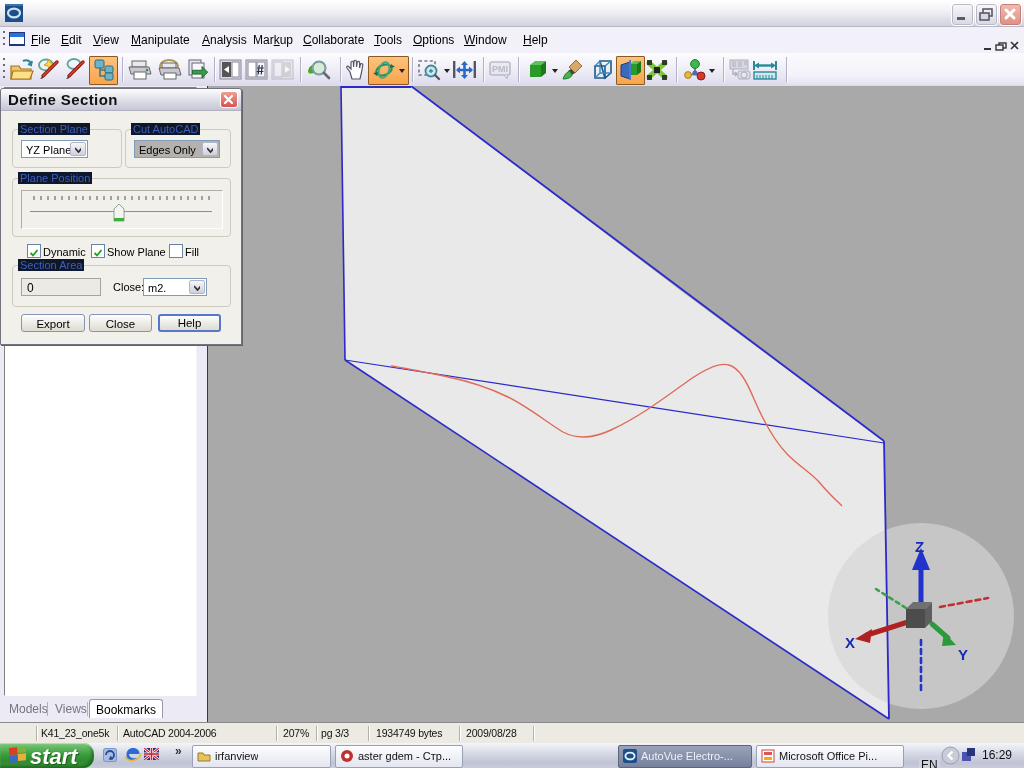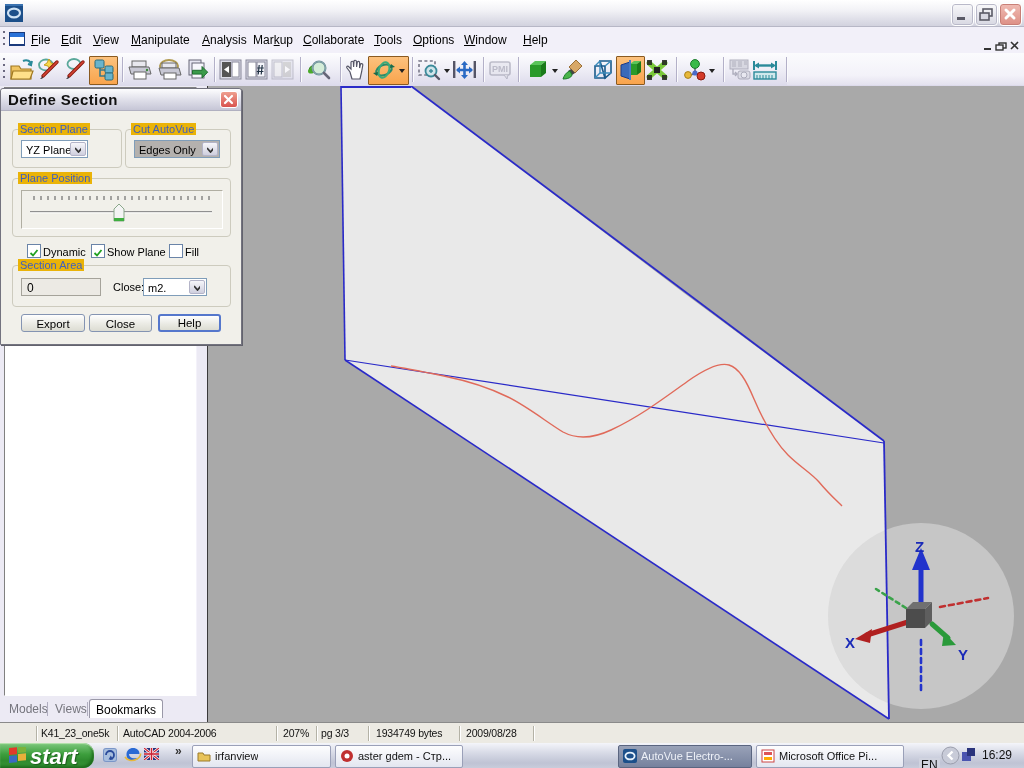--- a/index.html
+++ b/index.html
@@ -40,21 +40,21 @@
   #tabsel{background:#fff;border:1px solid #9a98a8;border-bottom:none;border-radius:3px 3px 0 0;color:#000;}
   
   #dlg{left:0;top:88px;width:240px;height:255px;background:#f1f0ea;
      border:1px solid #73737f;box-shadow:1px 1px 0 #63636d;border-radius:3px 3px 0 0;}
   #dlgtitle{position:absolute;left:0;top:0;width:240px;height:21px;border-radius:3px 3px 0 0;
      background:linear-gradient(#fdfdfe,#e3e3ec 45%,#c6c6d6);border-bottom:1px solid #b0b0c0;}
   #dlgtitle span{position:absolute;left:7px;top:2px;font-size:15px;font-weight:bold;color:#111;letter-spacing:0.4px;}
   #dlgx{position:absolute;right:3px;top:2px;width:16px;height:15px;border-radius:3px;
      border:1px solid #fff;background:linear-gradient(#ee9f8f,#d9534f);text-align:center;}
   .grp{position:absolute;border:1px solid #cdcbbe;border-radius:4px;}
-  .grplbl{position:absolute;font-size:11px;color:#3e5fc0;background:#eab308;padding:0 2px;}
+  .grplbl{position:absolute;font-size:11px;color:#3e5fc0;background:#0f172a;padding:0 2px;}
   .combo{position:absolute;height:18px;background:#fff;border:1px solid #7f9db9;box-sizing:border-box;}
   .combo .ctext{position:absolute;left:4px;top:3px;font-size:11px;color:#000;white-space:nowrap;}
   .cbtn{position:absolute;right:1px;top:1px;width:16px;bottom:1px;border-radius:2px;
      background:linear-gradient(#f6f6fa,#cfcfde);border:1px solid #b4b4c8;box-sizing:border-box;}
   .chev{position:absolute;left:4px;top:4px;width:6px;height:6px;}
   .cb{position:absolute;width:12px;height:12px;background:#fff;border:1px solid #6a84a8;}
   .cblbl{position:absolute;font-size:11px;color:#000;}
   .btn{position:absolute;height:18px;background:linear-gradient(#fefefe,#e9e9e2 60%,#dcdcd2);
      border:1px solid #8494b2;border-radius:3px;font-size:11.5px;color:#000;text-align:center;padding-top:3px;box-sizing:border-box;}
   
@@ -384,21 +384,21 @@
   <div class="combo" style="left:20px;top:51px;width:67px">
       <span class="ctext">YZ Plane</span>
     <div class="cbtn">
         <svg class="chev" width="8" height="8">
           <path d="M0 1 L3.5 5 L7 1" fill="none" stroke="#333" stroke-width="1.8"></path>
         </svg>
       </div>
     </div>
 
   <div class="grp" style="left:124px;top:40px;width:104px;height:37px"></div>
-  <div class="grplbl" style="left:130px;top:34px">Cut AutoVue</div>
+  <div class="grplbl" style="left:130px;top:34px">Cut AutoCAD</div>
   <div class="combo" style="left:133px;top:51px;width:86px;background:#b4b1ae">
       <span class="ctext">Edges Only</span>
     <div class="cbtn">
         <svg class="chev" width="8" height="8">
           <path d="M0 1 L3.5 5 L7 1" fill="none" stroke="#333" stroke-width="1.8"></path>
         </svg>
       </div>
     </div>
 
   <div class="grp" style="left:11px;top:89px;width:217px;height:57px"></div>

